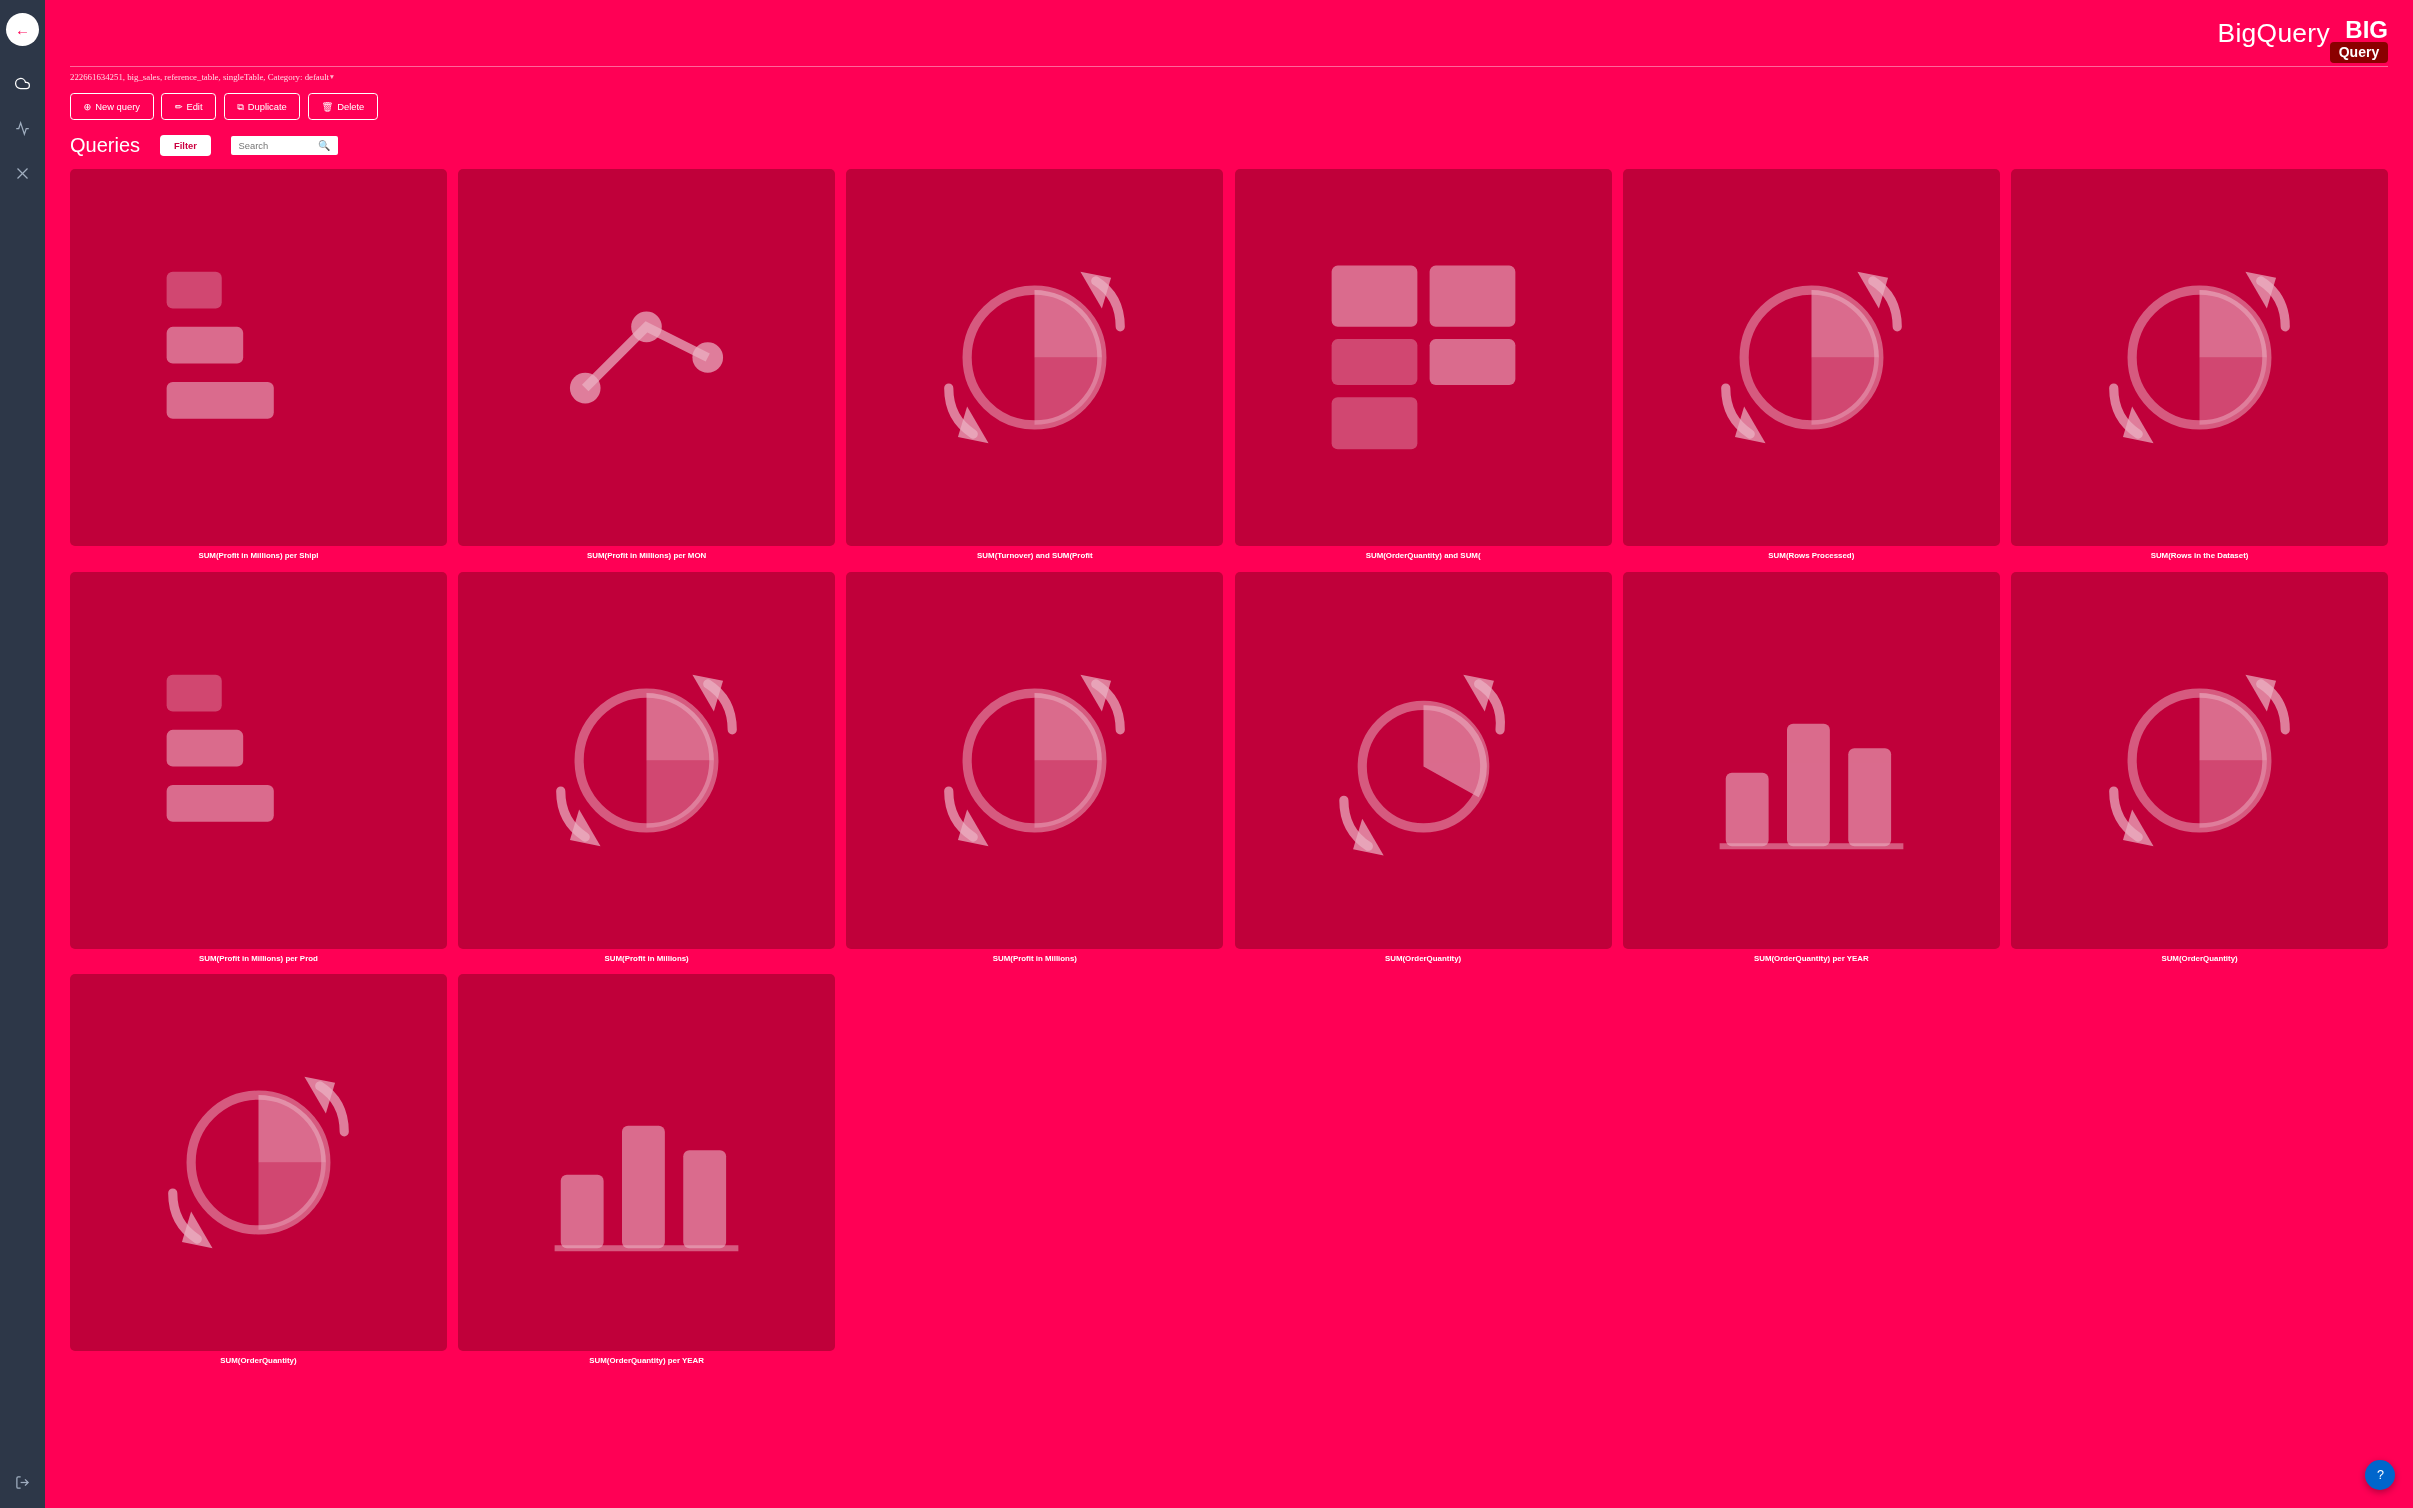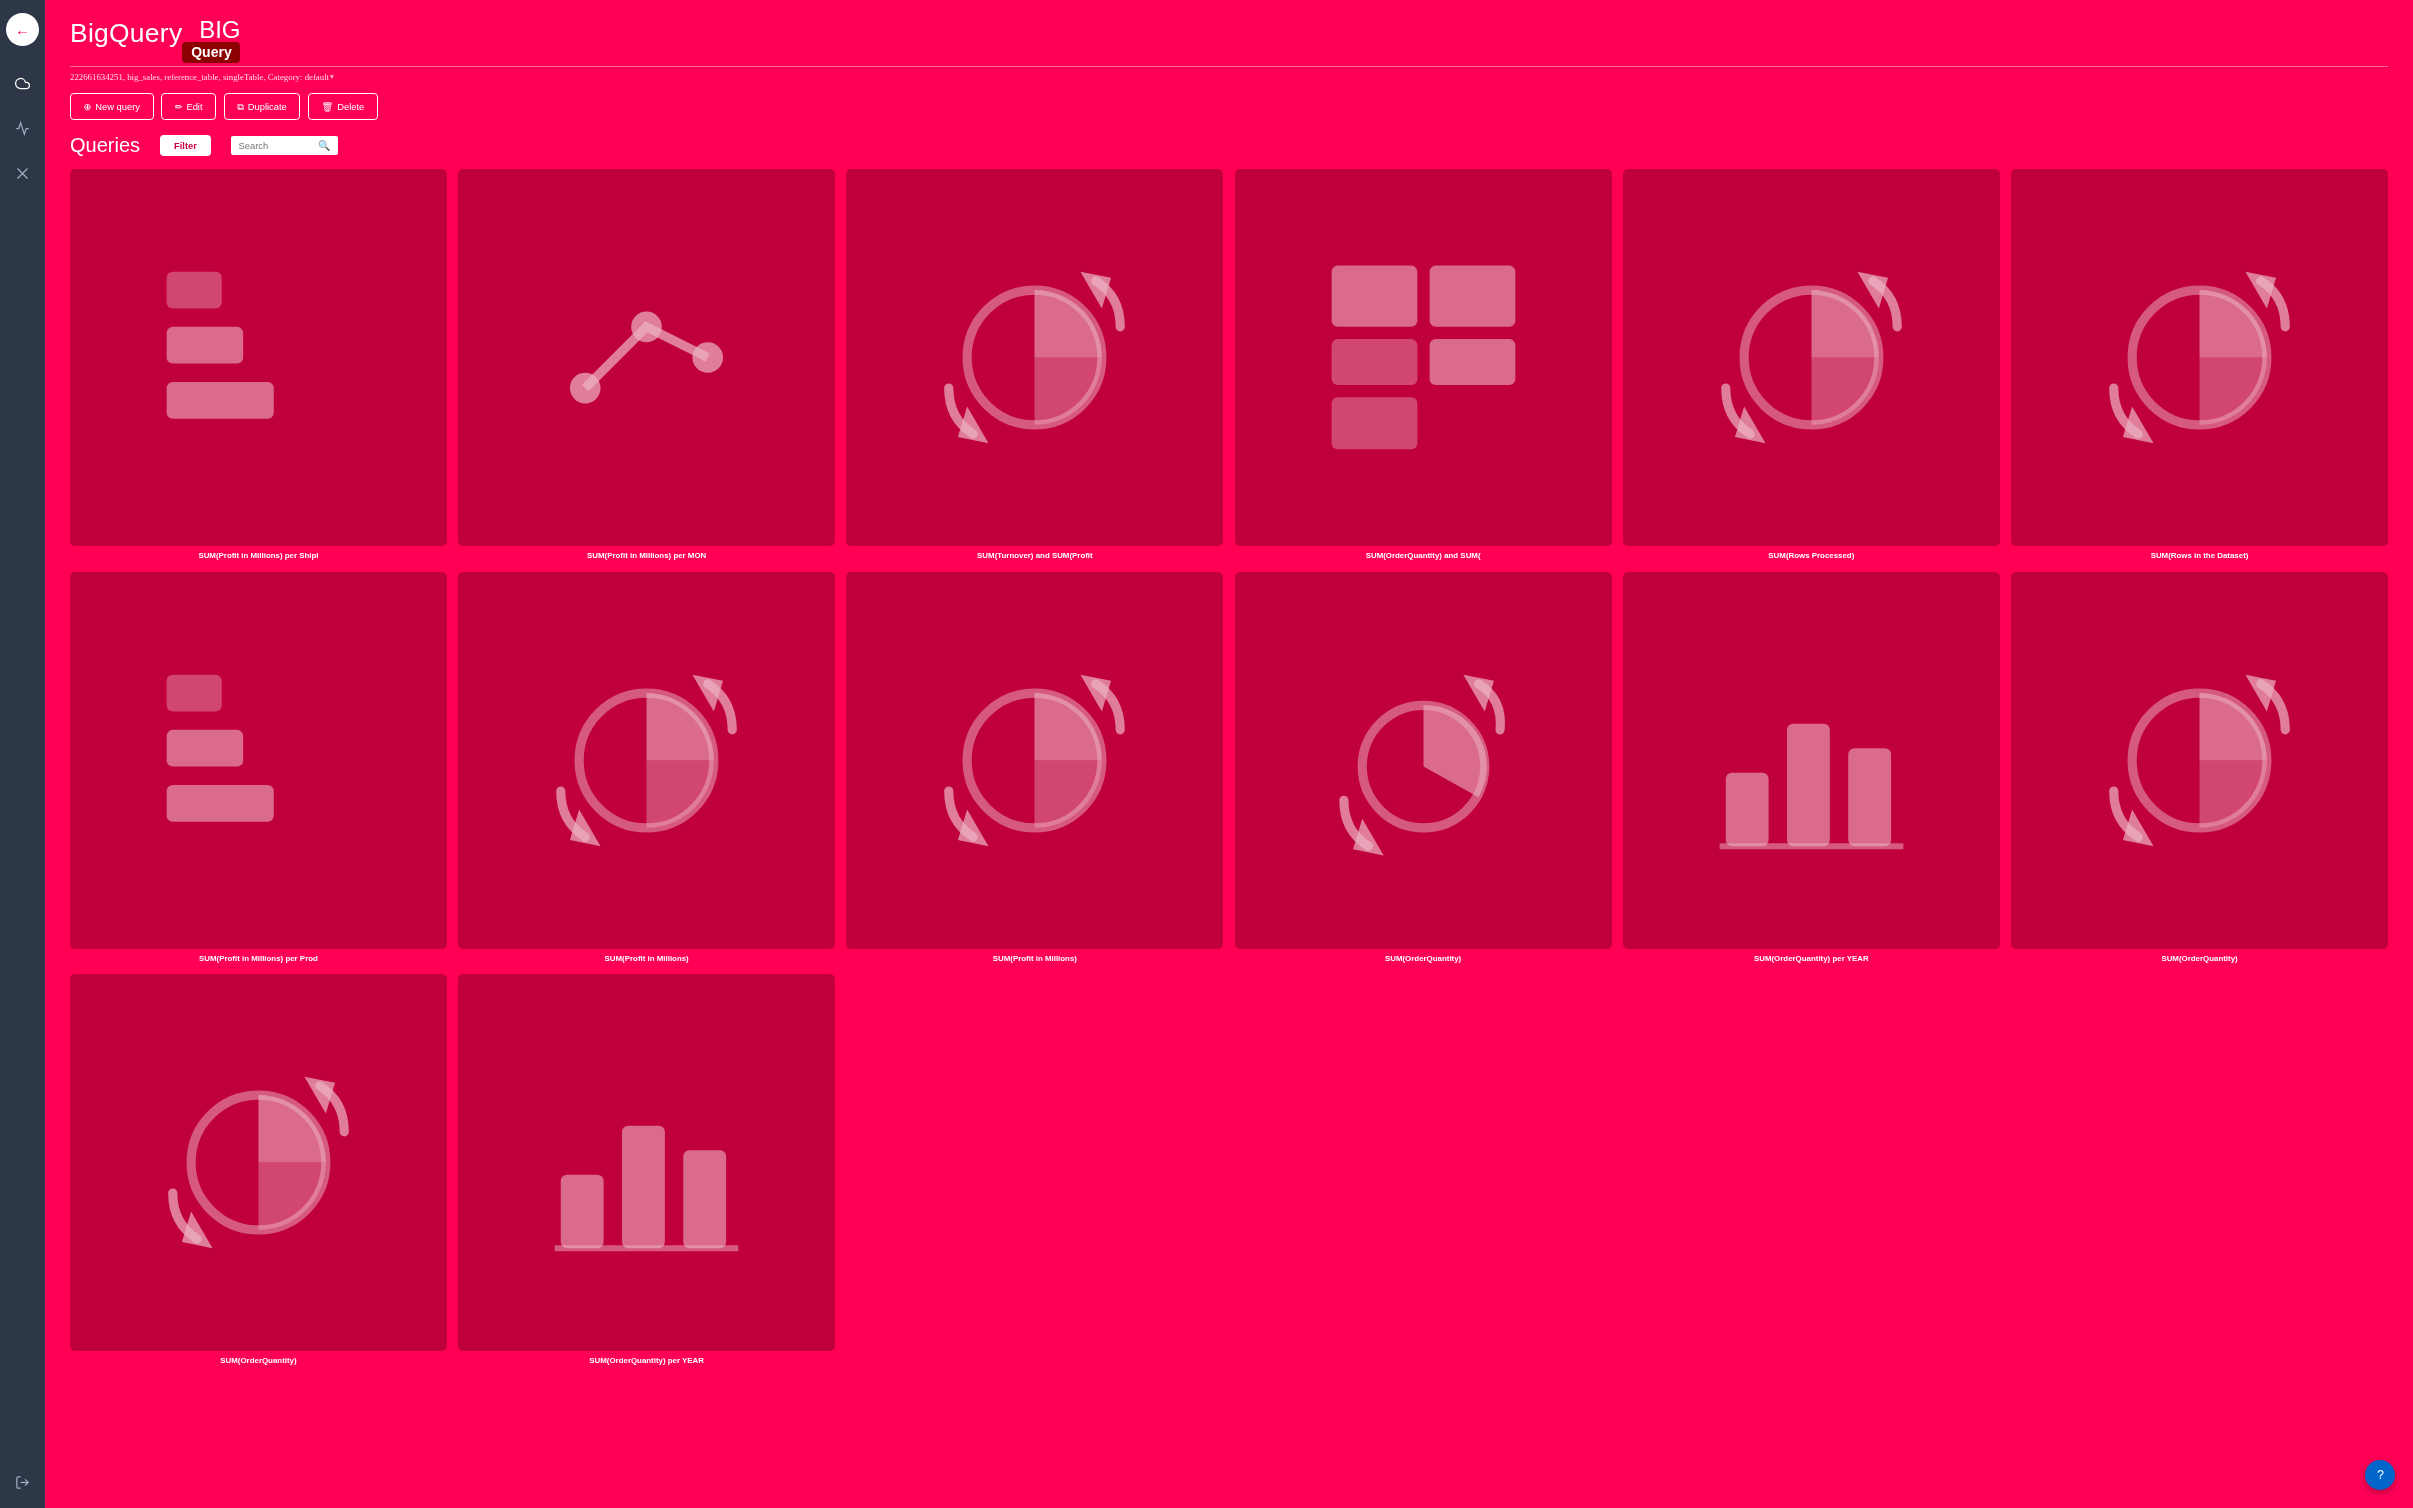--- a/index.html
+++ b/index.html
@@ -58,37 +58,37 @@
       flex: 1;
       padding: 17.6px 25px 12.6px 25px;
       overflow-y: auto;
       position: relative;
     }
 
     
     .header-row {
       display: flex;
       align-items: flex-start;
-      justify-content: flex-start;
+      justify-content: flex-end;
       margin-bottom: 2.5px;
     }
     .page-title {
       font-size: 26.4px;
       font-weight: 300;
       color: white;
       letter-spacing: 0.3px;
     }
     .brand-badge {
       display: flex;
       flex-direction: column;
       align-items: flex-end;
     }
     .brand-big {
       font-size: 24px;
-      font-weight: 400;
+      font-weight: 700;
       color: white;
       line-height: 1;
     }
     .brand-query {
       background: #8b0000;
       color: white;
       font-size: 14px;
       font-weight: 700;
       padding: 2.5px 8.8px;
       border-radius: 4px;

